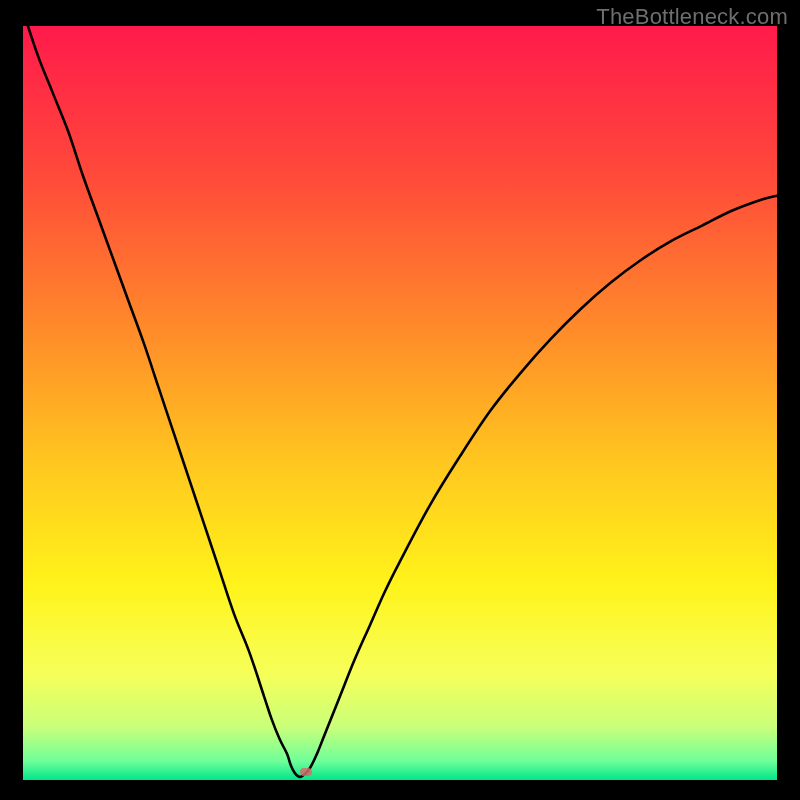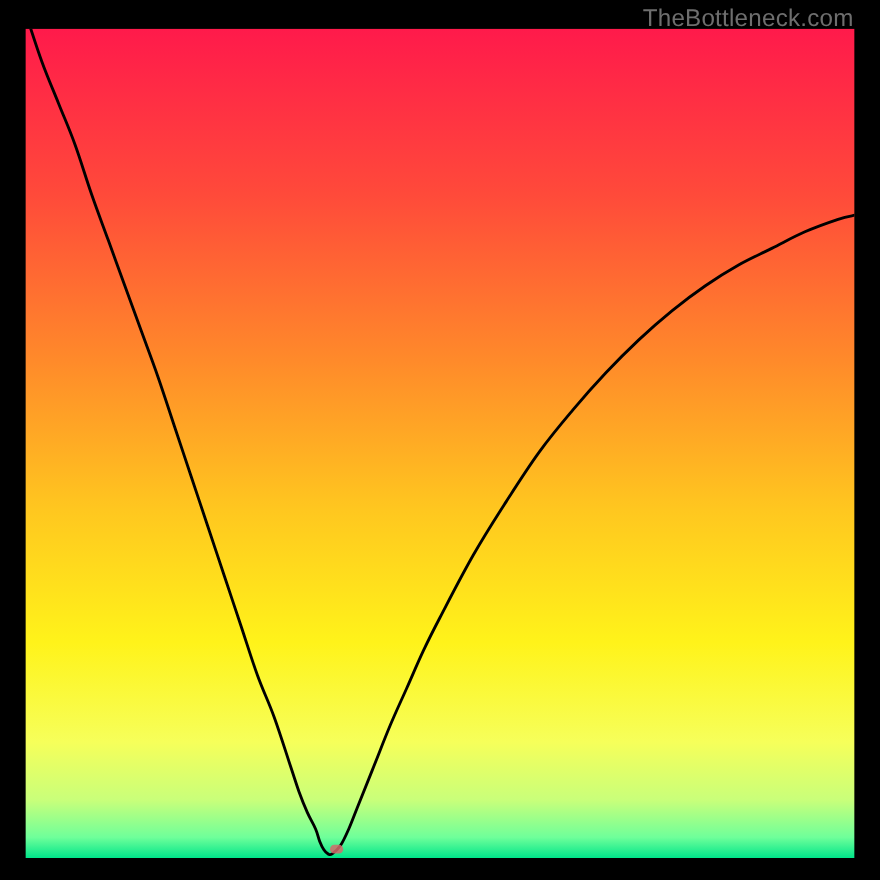--- a/index.html
+++ b/index.html
@@ -13,21 +13,21 @@
   }
   .frame {
     position: relative;
     width: 800px;
     height: 800px;
     background: #000;
   }
   .watermark {
     position: absolute;
     top: 4px;
-    right: 24px;
+    right: 12px;
     color: #6e6e6e;
     font-size: 22px;
     font-weight: 400;
     letter-spacing: 0.2px;
     z-index: 20;
   }
   .plot-wrap {
     position: absolute;
     left: 23px;
     top: 26px;

